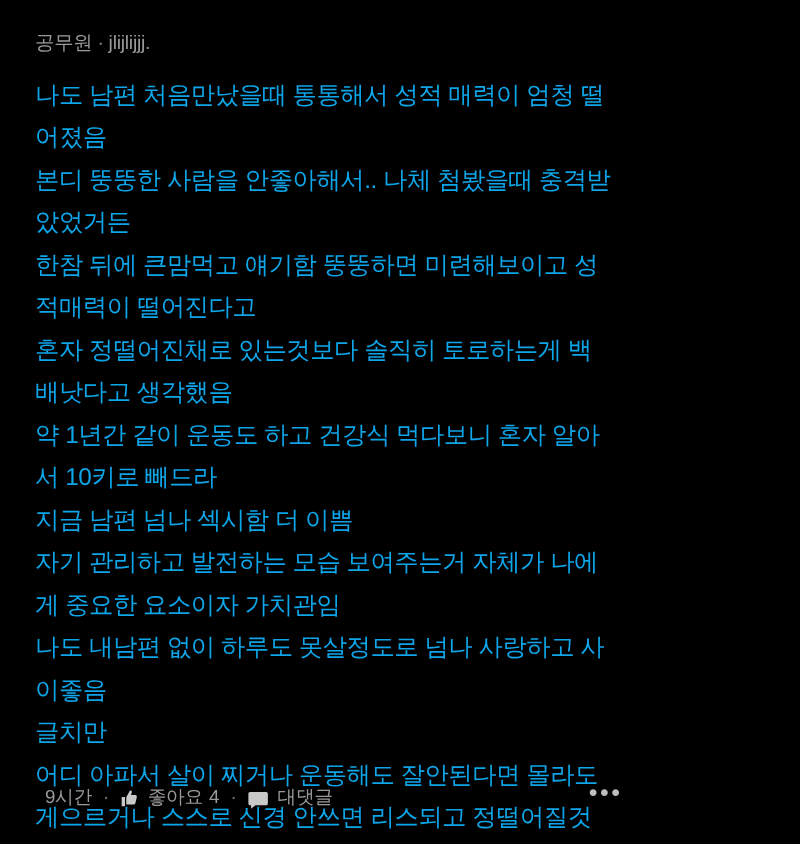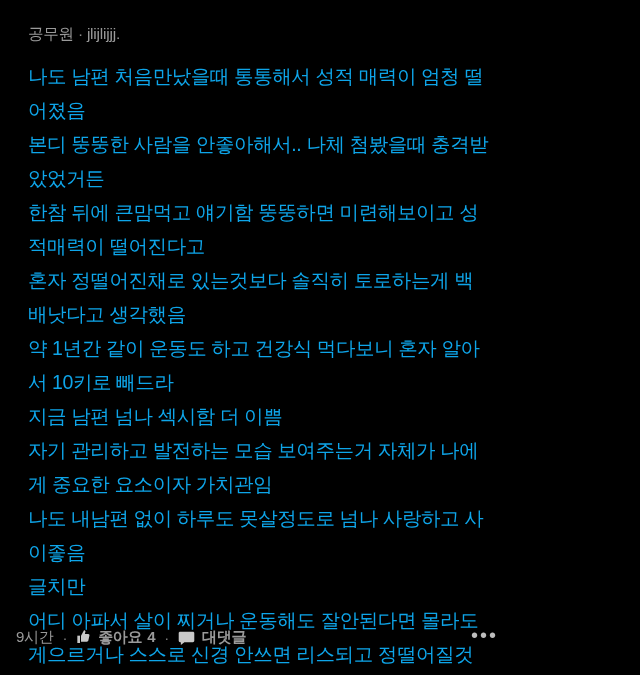--- a/index.html
+++ b/index.html
@@ -39,39 +39,39 @@
   .body-text {
     font-size: 19.5px;
     line-height: 34px;
     color: #0ea5e9;
     letter-spacing: -0.4px;
     white-space: pre-wrap;
     word-break: break-all;
   }
   .footer {
     position: absolute;
-    left: 16px;
+    left: 36px;
     right: 22px;
     bottom: 28px;
     display: flex;
     align-items: center;
     font-size: 15px;
     color: #9a9a9a;
     letter-spacing: -0.3px;
   }
   .footer .sep {
     padding: 0 9px;
     color: #7d7d7d;
   }
   .footer .time {
     color: #9a9a9a;
   }
   .like-group, .comment-group {
     display: inline-flex;
-    font-weight: bold;
+    align-items: center;
   }
   .icon-thumb {
     display: inline-block;
     width: 16px;
     height: 16px;
     margin-right: 6px;
     position: relative;
     top: 1px;
   }
   .icon-bubble {

